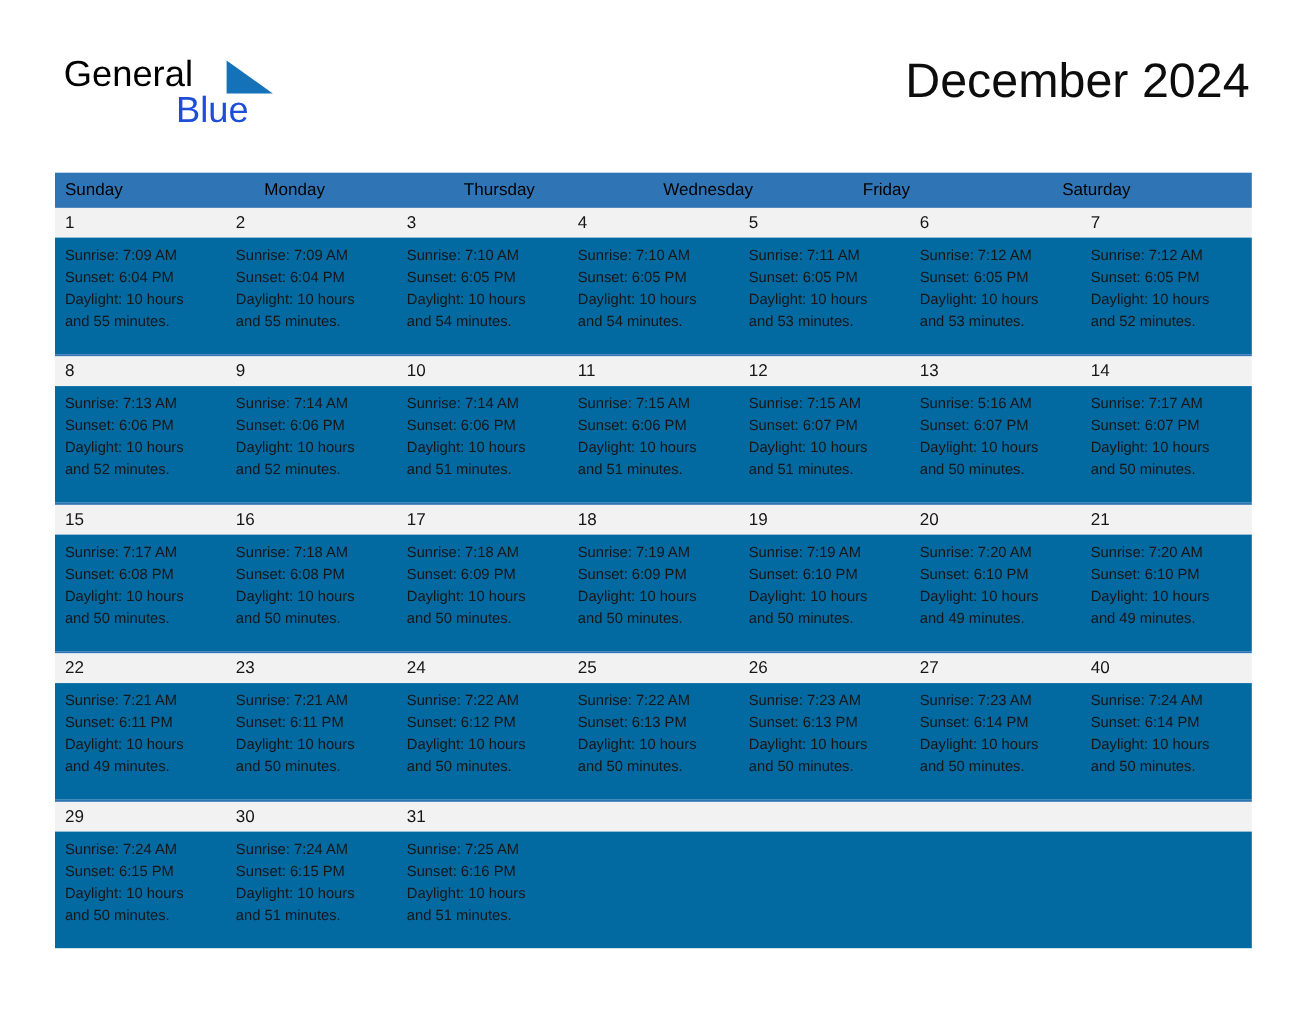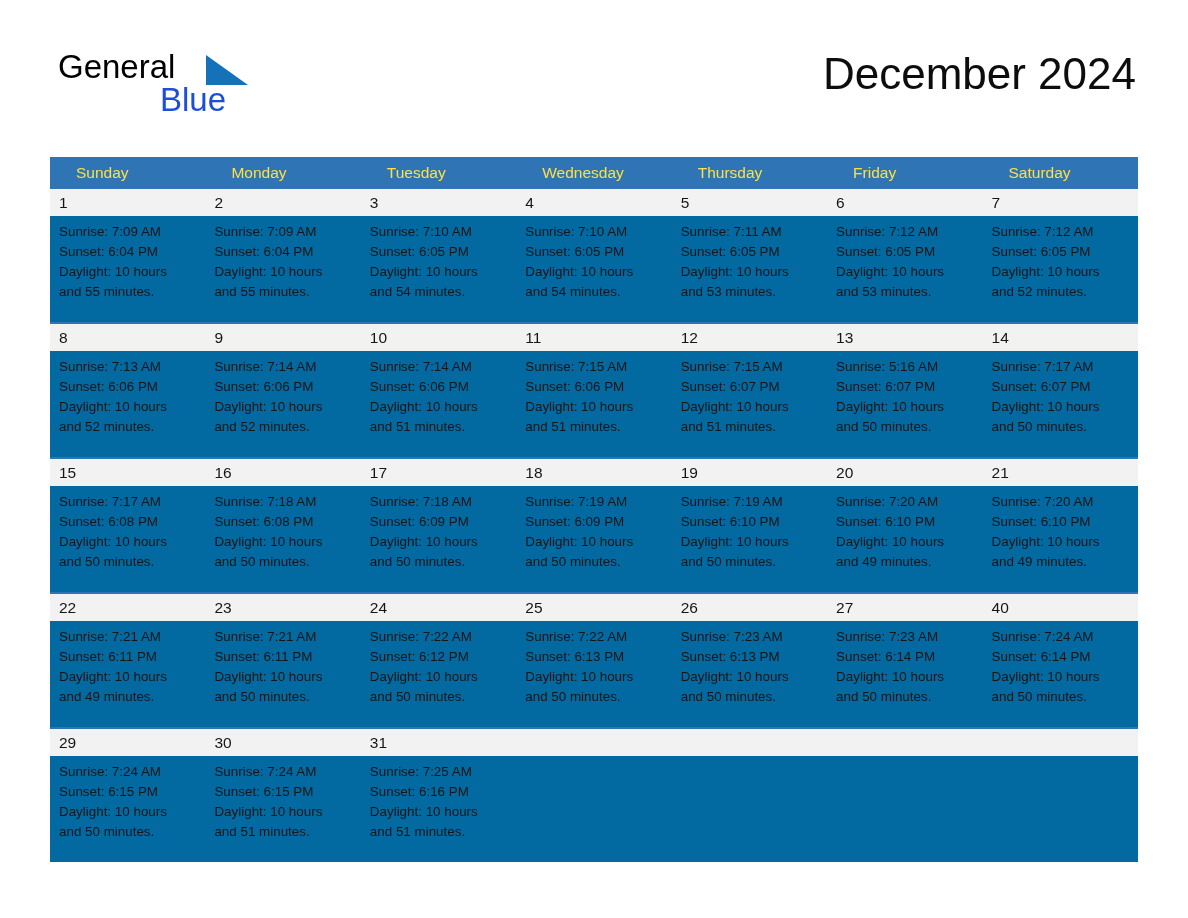--- a/index.html
+++ b/index.html
@@ -96,24 +96,24 @@
   }
   .weekday-row {
     display: flex;
     width: 1088px;
     height: 32px;
     background: #2f75b5;
   }
   .weekday {
     flex: 1 1 0;
     min-width: 0;
-    color: #fde047;
+    color: #000000;
     font-size: 15.5px;
     line-height: 32px;
-    padding-left: 26px;
+    padding-left: 9px;
     box-sizing: border-box;
     white-space: nowrap;
     overflow: hidden;
   }
 
   .week {
     width: 1088px;
     border-top: 2px solid #2f75b5;
     box-sizing: border-box;
   }
@@ -167,23 +167,22 @@
     </div>
 
     <div class="title">December 2024</div>
   </div>
 
   <div class="calendar">
 
     <div class="weekday-row">
       <div class="weekday">Sunday</div>
       <div class="weekday">Monday</div>
-      <div class="weekday">Tuesday</div>
+      <div class="weekday">Thursday</div>
       <div class="weekday">Wednesday</div>
-      <div class="weekday">Thursday</div>
       <div class="weekday">Friday</div>
       <div class="weekday">Saturday</div>
     </div>
 
     <div class="week first">
       <div class="week-daynums">
         <div class="daynum-cell">1</div>
         <div class="daynum-cell">2</div>
         <div class="daynum-cell">3</div>
         <div class="daynum-cell">4</div>

